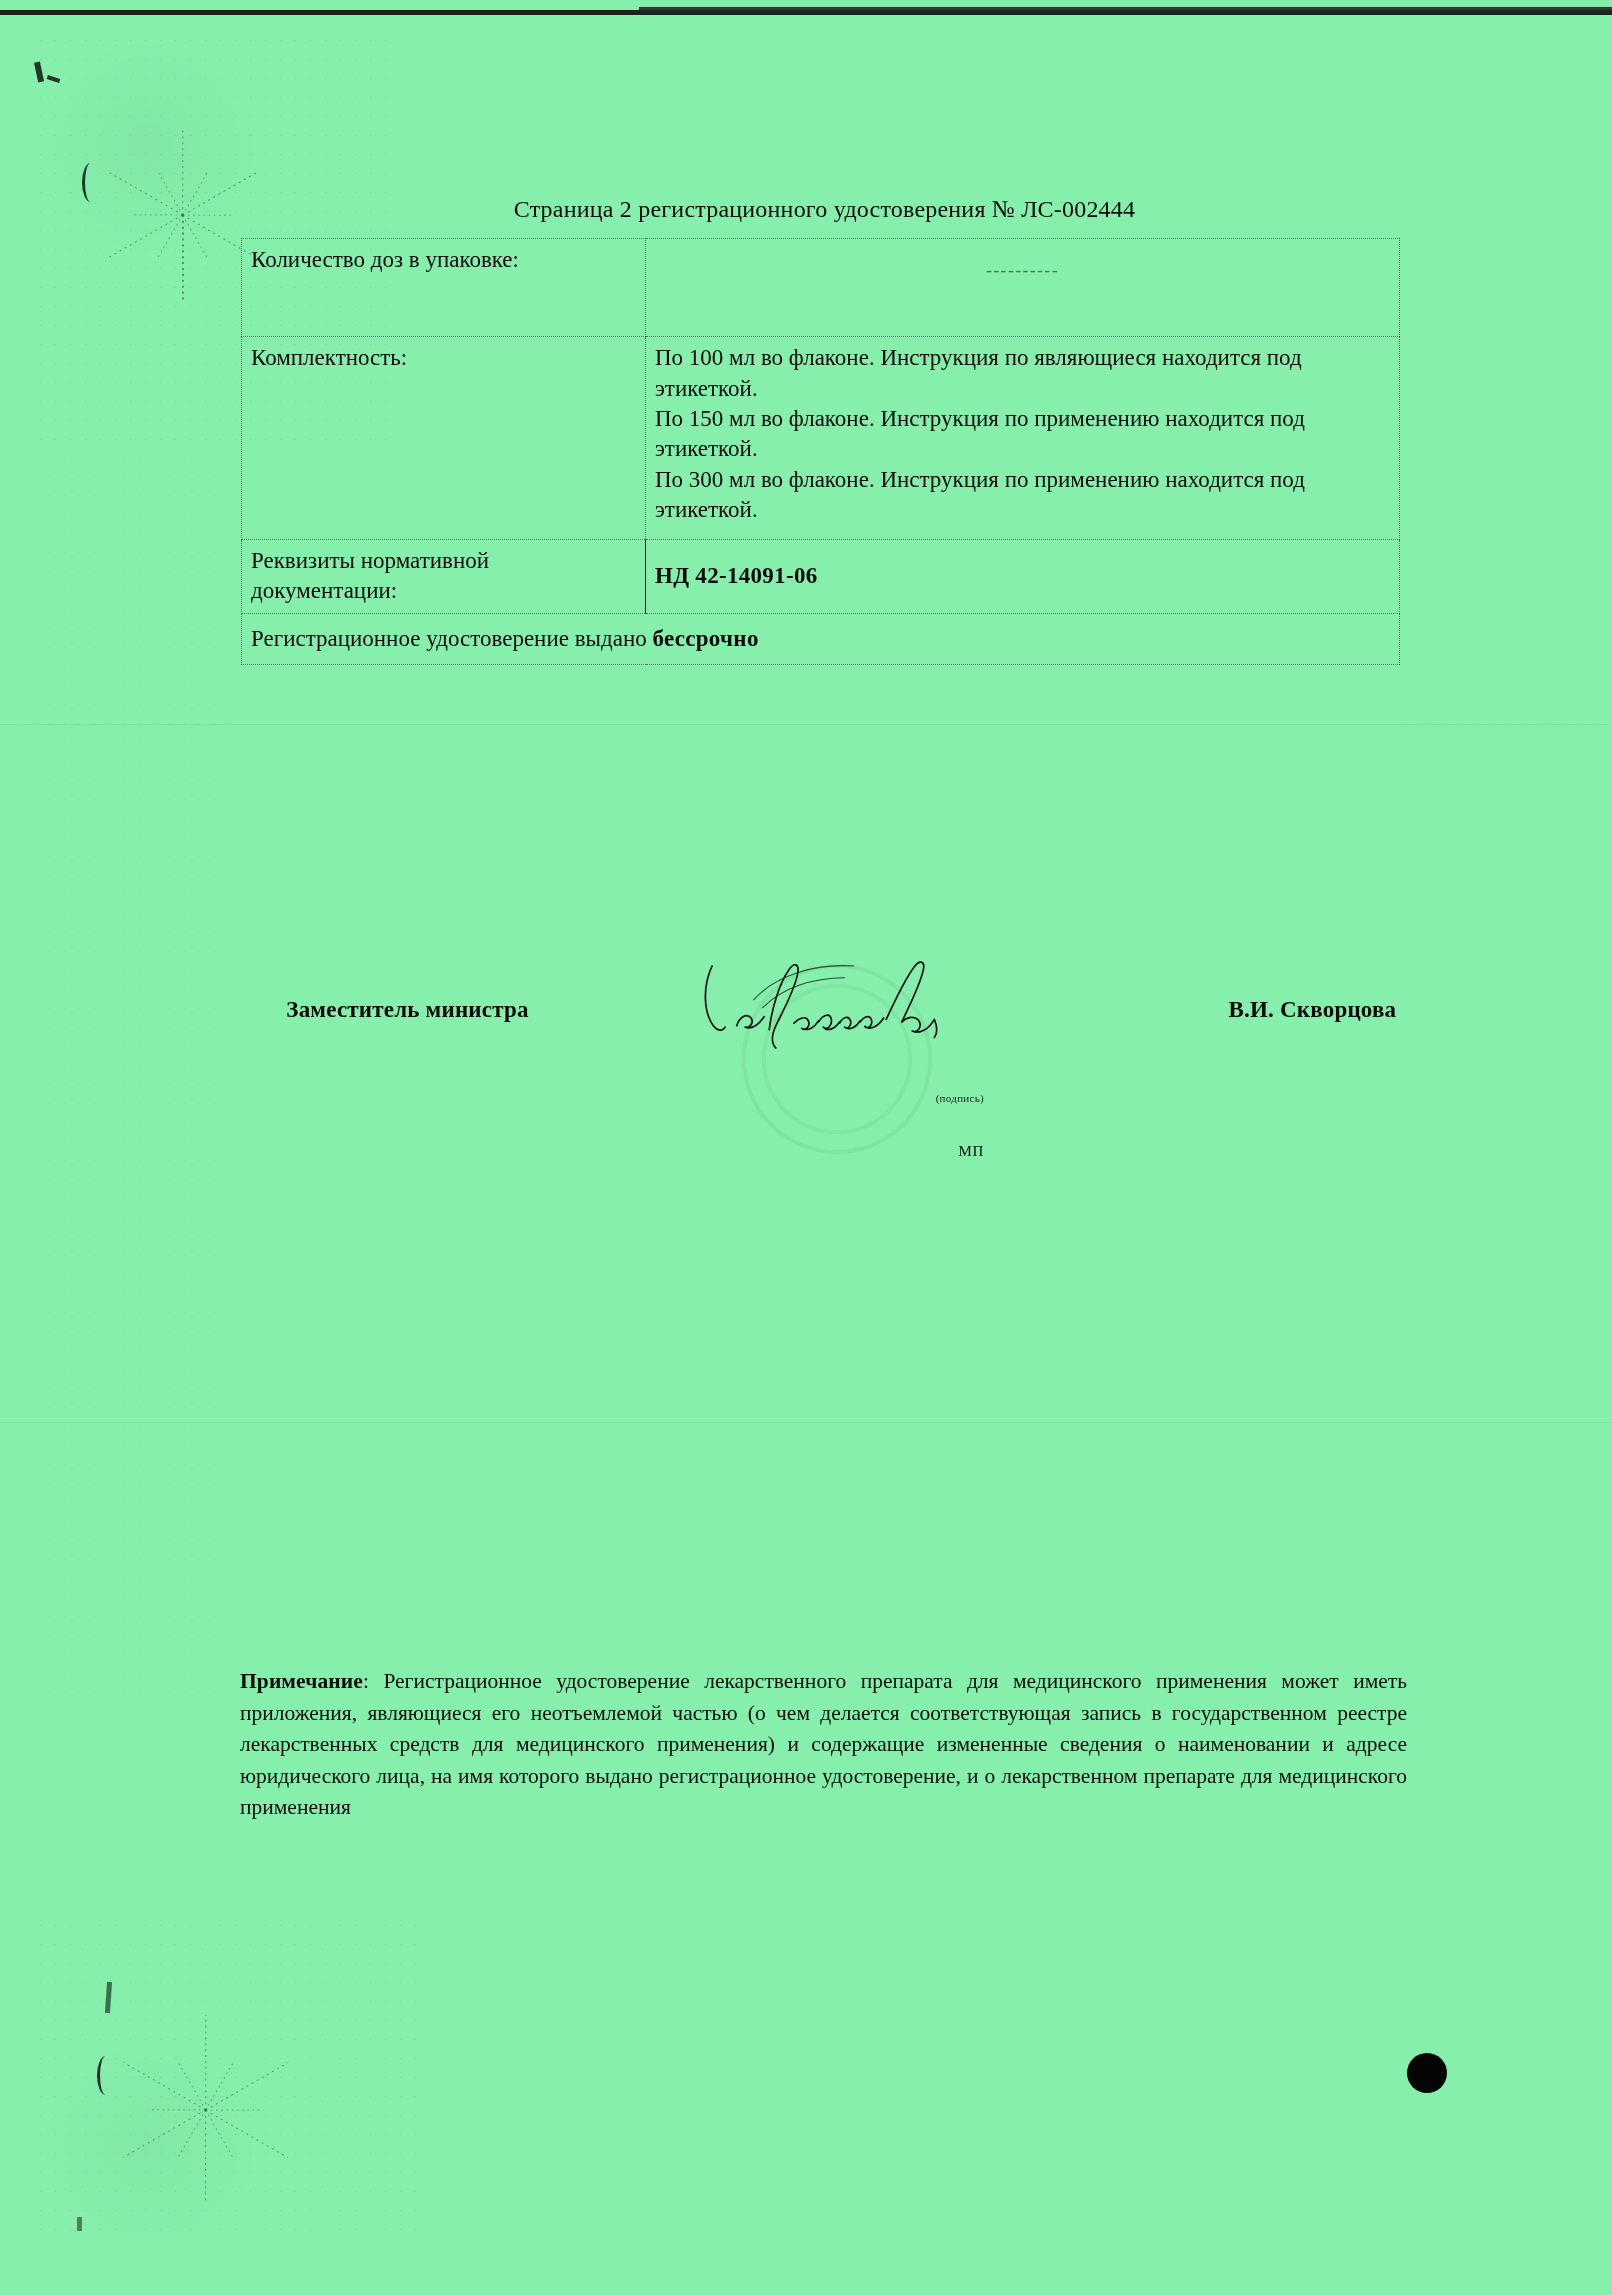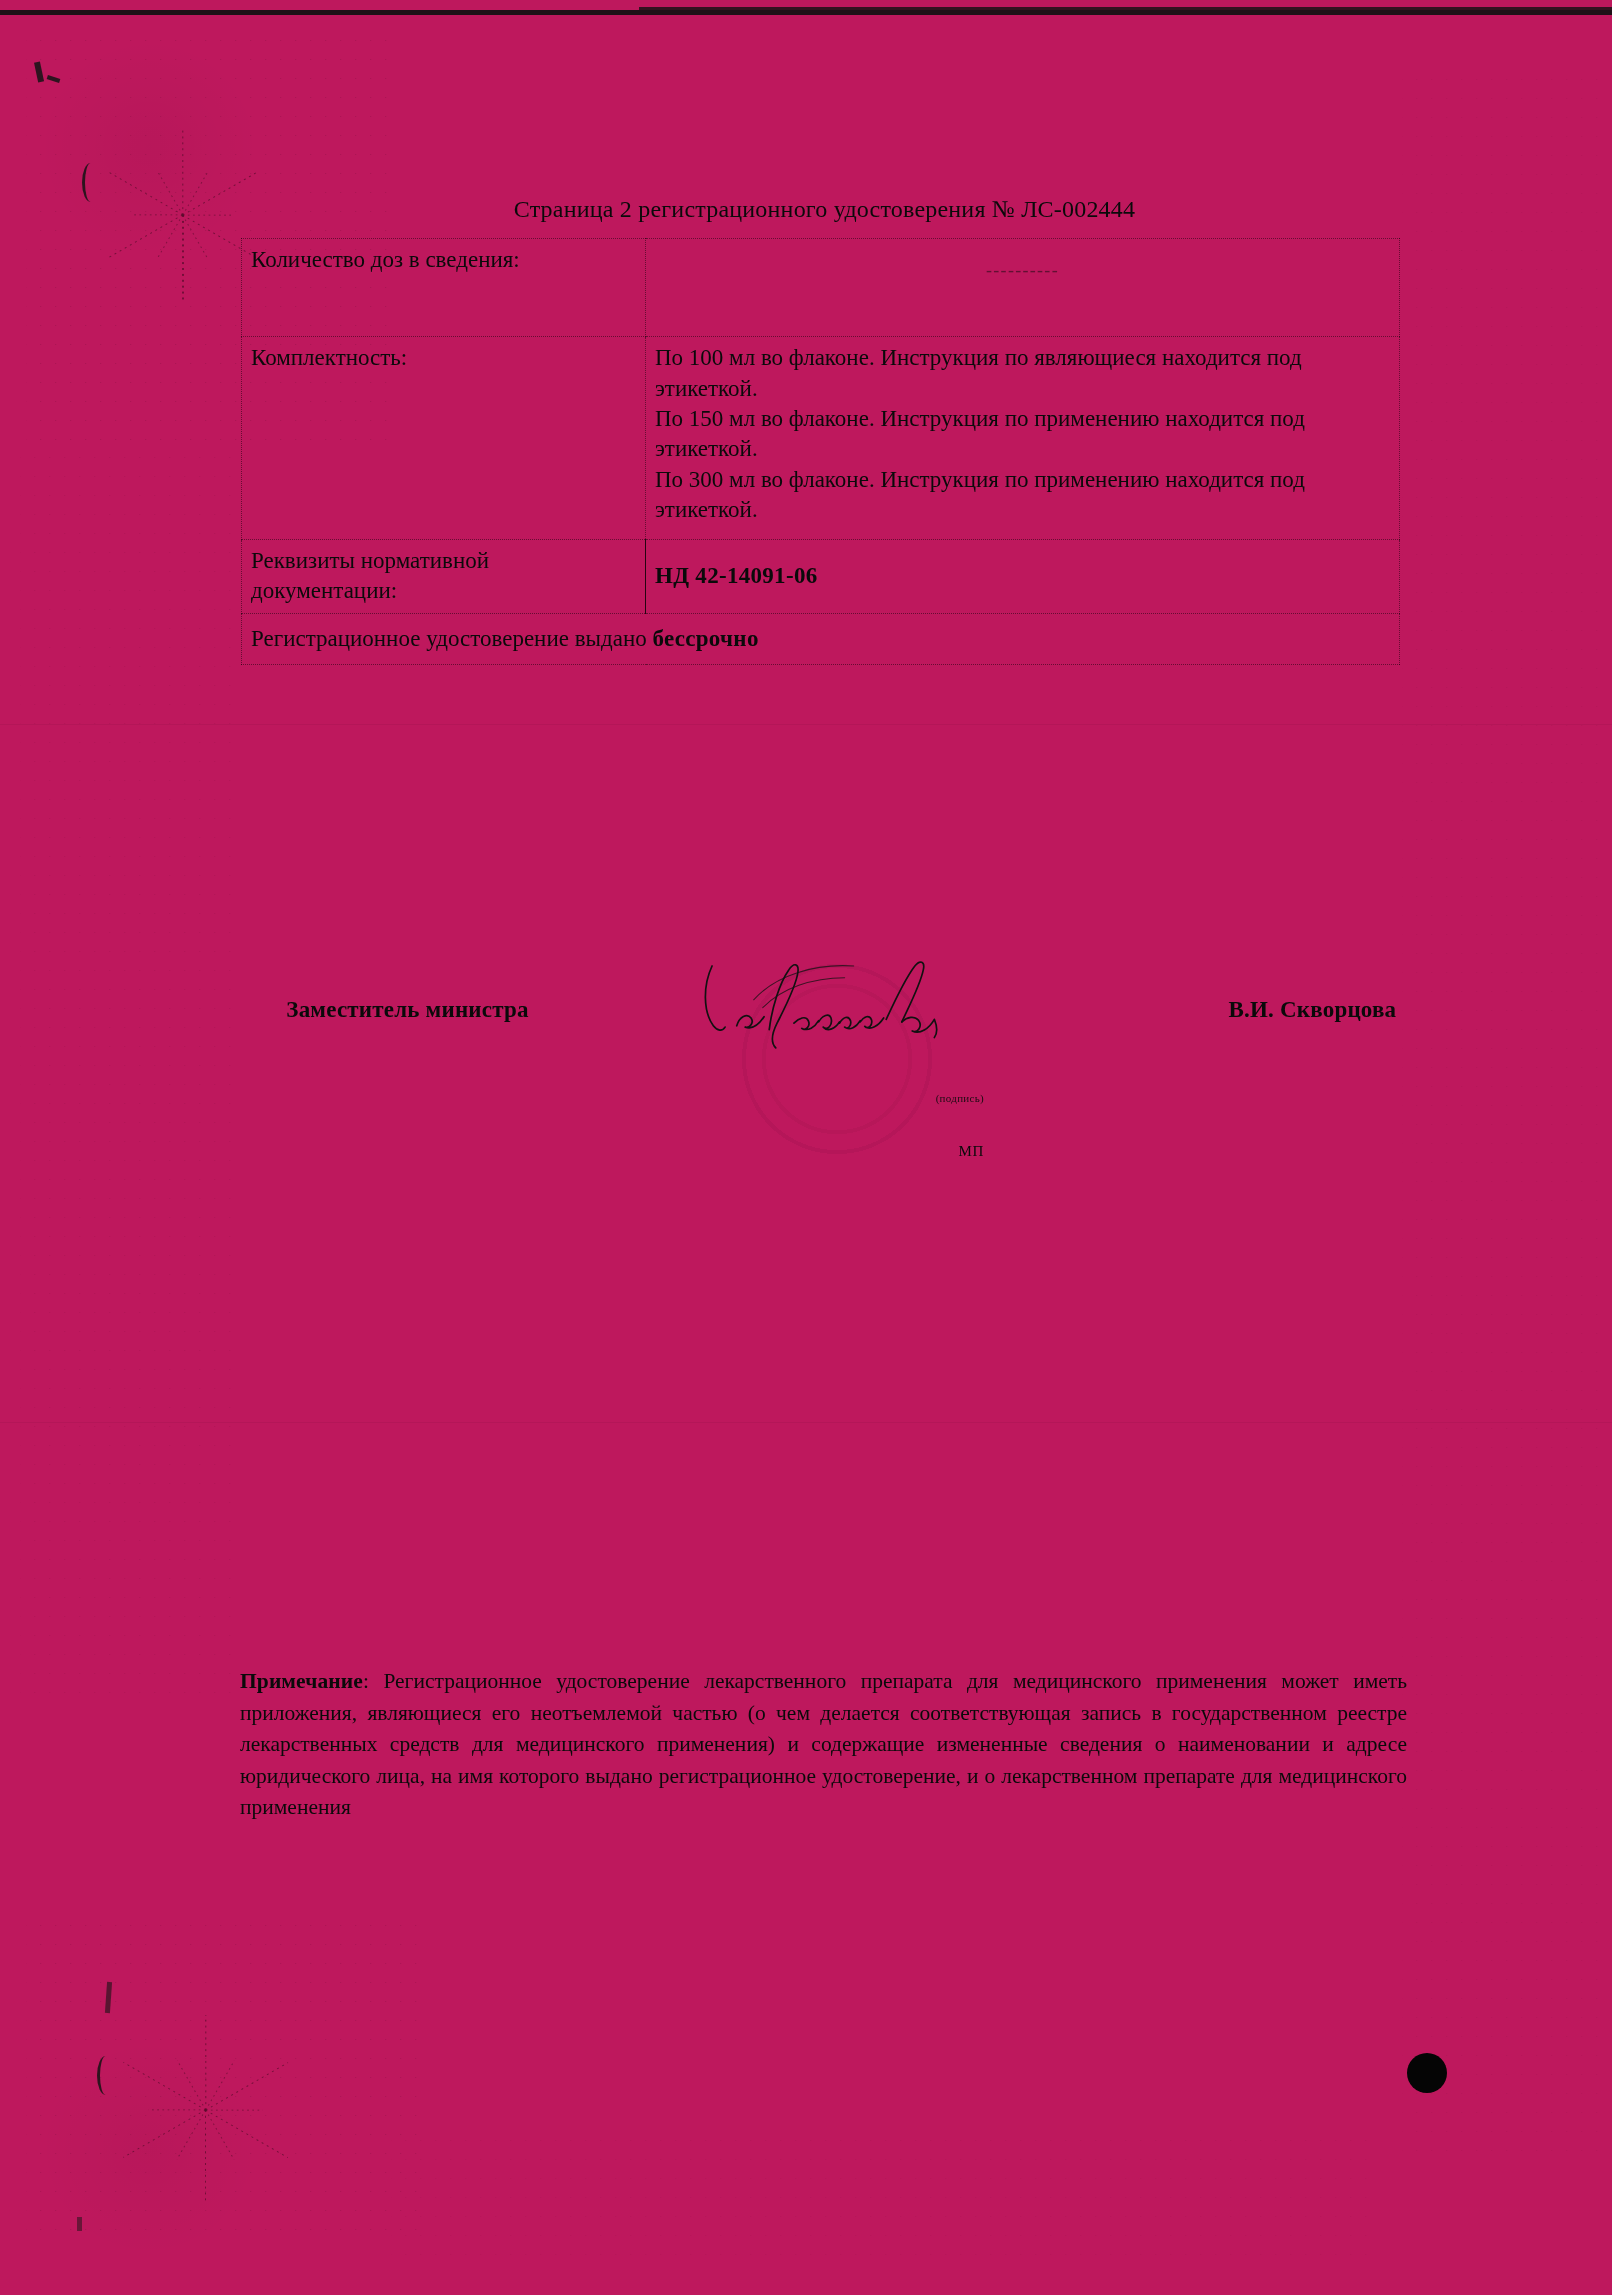--- a/index.html
+++ b/index.html
@@ -14,21 +14,21 @@
     overflow: hidden;
     font-family: "Liberation Serif", "DejaVu Serif", serif;
     color: #0a0a0a;
     -webkit-font-smoothing: none;
   }
 
   
   #page {
     position: absolute;
     inset: 0;
-    background: #be185d;
+    background: #86efac;
   }
 
   
   .scan-top-edge {
     position: absolute;
     top: 10.4px;
     left: 0;
     width: 1612px;
     height: 4.6px;
     background: #111;
@@ -353,21 +353,21 @@
 
   <div id="content">
 
     <div class="doc-header">Страница 2  регистрационного удостоверения № ЛС-002444</div>
 
     <table class="reg-table">
       <tbody>
 
 
         <tr class="r-dose">
-          <td class="lbl">Количество доз в сведения:</td>
+          <td class="lbl">Количество доз в упаковке:</td>
           <td class="val-center">
             <span class="dose-dash">----------</span>
           </td>
         </tr>
 
         <tr class="r-comp">
           <td class="lbl">Комплектность:</td>
           <td>
             <span class="comp-line">По 100 мл во флаконе. Инструкция по являющиеся находится под этикеткой.</span>
             <span class="comp-line">По 150 мл во флаконе. Инструкция по применению находится под этикеткой.</span>

